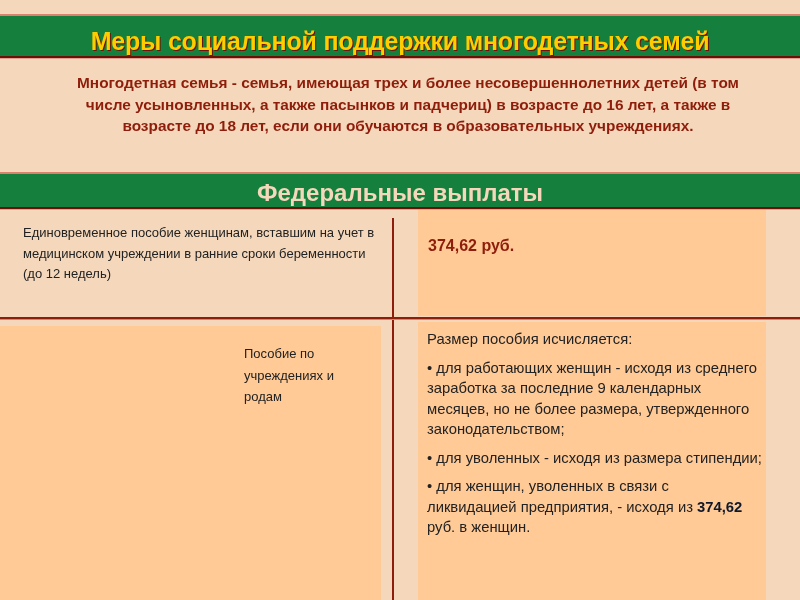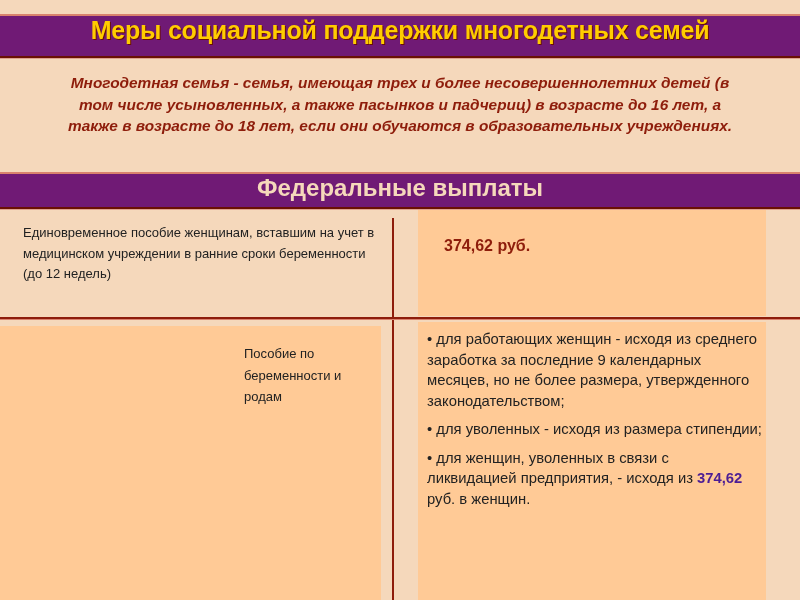--- a/index.html
+++ b/index.html
@@ -3,55 +3,55 @@
 <meta charset="utf-8">
 <style>
   html, body { margin:0; padding:0; }
   body {
     width:800px; height:600px; position:relative; overflow:hidden;
     background:#f5d8bb;
     font-family:"Liberation Sans", sans-serif;
   }
   .bar {
     position:absolute; left:0; width:800px;
-    background:#701a75;
+    background:#15803d;
     border-top:2px solid #d9826d;
     border-bottom:2px solid #6a1004;
     box-shadow: 0 1px 0 #e0a28f;
-    display:flex; align-items:flex-start; justify-content:center;
+    display:flex; align-items:flex-end; justify-content:center;
     box-sizing:border-box;
   }
   #title-bar { top:14px; height:44px; }
   #title-bar .t {
     color:#ffcc00; font-weight:bold; font-size:25px; letter-spacing:-0.2px;
     text-shadow: 1px 1px 0 #6a1004;
   }
   #definition {
-    position:absolute; left:60px; top:72px; width:680px;
+    position:absolute; left:68px; top:72px; width:680px;
     text-align:center; color:#8e1d0b;
-    font-style:italic; font-weight:bold; font-size:15.4px; line-height:21.5px;
+    font-weight:bold; font-size:15.4px; line-height:21.5px;
   }
   #section-bar { top:172px; height:37px; }
   #section-bar .t { color:#f5d8bb; font-weight:bold; font-size:24px; }
 
   .panel-hi { position:absolute; background:#ffca96; }
   #right-top-panel { left:418px; top:210px; width:348px; height:106px; }
   #right-bottom-panel { left:418px; top:322px; width:348px; height:278px; }
   #left-bottom-panel { left:0; top:326px; width:381px; height:274px; }
 
   #vline { position:absolute; left:392px; top:218px; width:2px; height:382px; background:#8e1d0b; }
   #hline { position:absolute; left:0; top:317px; width:800px; height:2px; background:#8e1d0b; box-shadow:0 1px 0 #d9826d; }
 
   .txt { position:absolute; color:#222; font-size:13px; line-height:20.5px; }
   #item1-label { left:23px; top:223px; width:360px; }
-  #item1-amount { left:444px; top:236px; color:#8e1d0b; font-weight:bold; font-size:16px; }
+  #item1-amount { left:428px; top:236px; color:#8e1d0b; font-weight:bold; font-size:16px; }
   #item2-label { left:244px; top:343px; width:130px; line-height:21.5px; }
   #item2-details { left:427px; top:329px; width:335px; font-size:14.8px; line-height:20.5px; }
   #item2-details p { margin:0 0 8px 0; }
-  .red { color:#4c1d95; font-weight:bold; }
+  .red { color:#0f172a; font-weight:bold; }
 </style>
 </head>
 <body>
 
 <div id="title-bar" class="bar">
   <span class="t">Меры социальной поддержки многодетных семей</span>
 </div>
 
 <div id="definition">Многодетная семья - семья, имеющая трех и более несовершеннолетних детей (в том числе усыновленных, а также пасынков и падчериц) в возрасте до 16 лет, а также в возрасте до 18 лет, если они обучаются в образовательных учреждениях.</div>
 
@@ -62,23 +62,24 @@
 <div id="right-top-panel" class="panel-hi"></div>
 <div id="right-bottom-panel" class="panel-hi"></div>
 <div id="left-bottom-panel" class="panel-hi"></div>
 
 <div id="vline"></div>
 <div id="hline"></div>
 
 <div id="item1-label" class="txt">Единовременное пособие женщинам, вставшим на учет в медицинском учреждении в ранние сроки беременности (до 12 недель)</div>
 <div id="item1-amount" class="txt">374,62 руб.</div>
 
-<div id="item2-label" class="txt">Пособие по беременности и родам</div>
+<div id="item2-label" class="txt">Пособие по учреждениях и родам</div>
 
 <div id="item2-details" class="txt">
+  <p>Размер пособия исчисляется:</p>
   <p>• для работающих женщин - исходя из среднего заработка за последние 9 календарных месяцев, но не более размера, утвержденного законодательством;</p>
   <p>• для уволенных - исходя из размера стипендии;</p>
   <p>
     <span>• для женщин, уволенных в связи с ликвидацией предприятия, - исходя из</span>
     <span class="red">374,62</span>
     <span>руб. в женщин.</span>
   </p>
 </div>
 
 </body></html>

